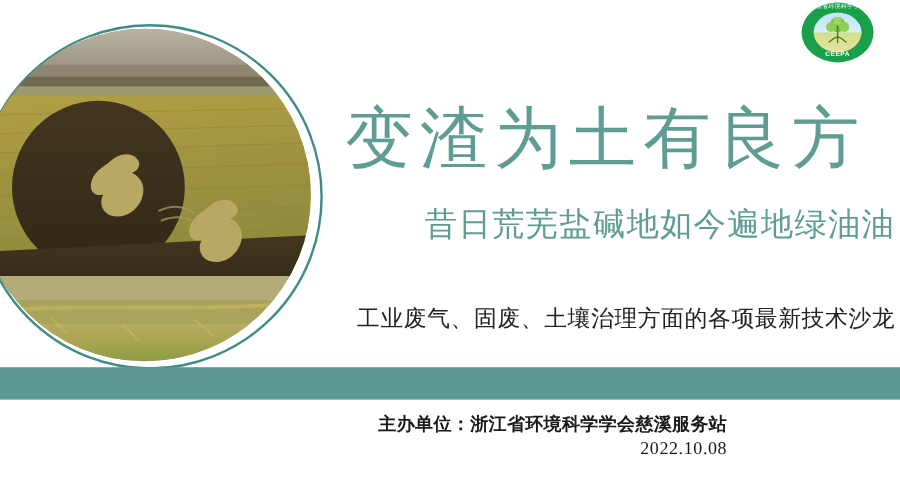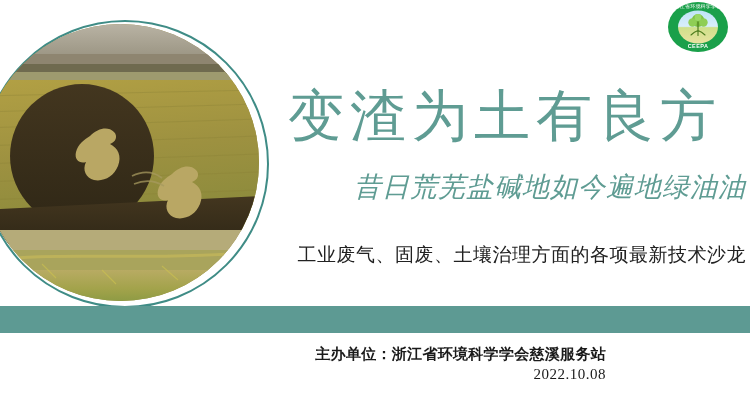--- a/index.html
+++ b/index.html
@@ -103,26 +103,25 @@
     position: absolute;
     left: 268px;
     top: 172px;
     width: 478px;
     text-align: right;
     font-size: 27px;
     line-height: 1.15;
     letter-spacing: 1px;
     color: #5f9c93;
     white-space: nowrap;
-    font-style: italic;
   }
   .title-desc {
     position: absolute;
     left: 268px;
-    top: 244px;
+    top: 256px;
     width: 478px;
     text-align: right;
     font-size: 19px;
     line-height: 1.2;
     letter-spacing: .5px;
     color: #222222;
     white-space: nowrap;
   }
 
   

